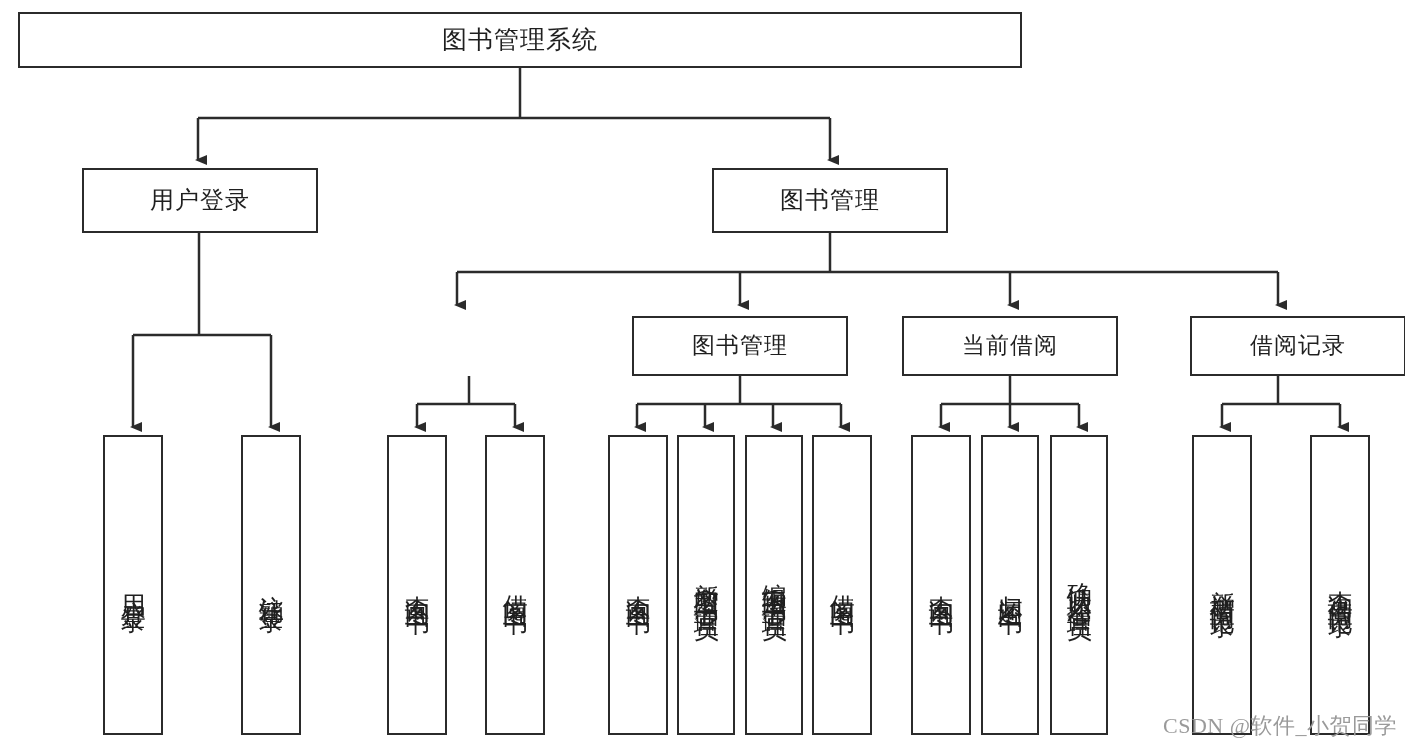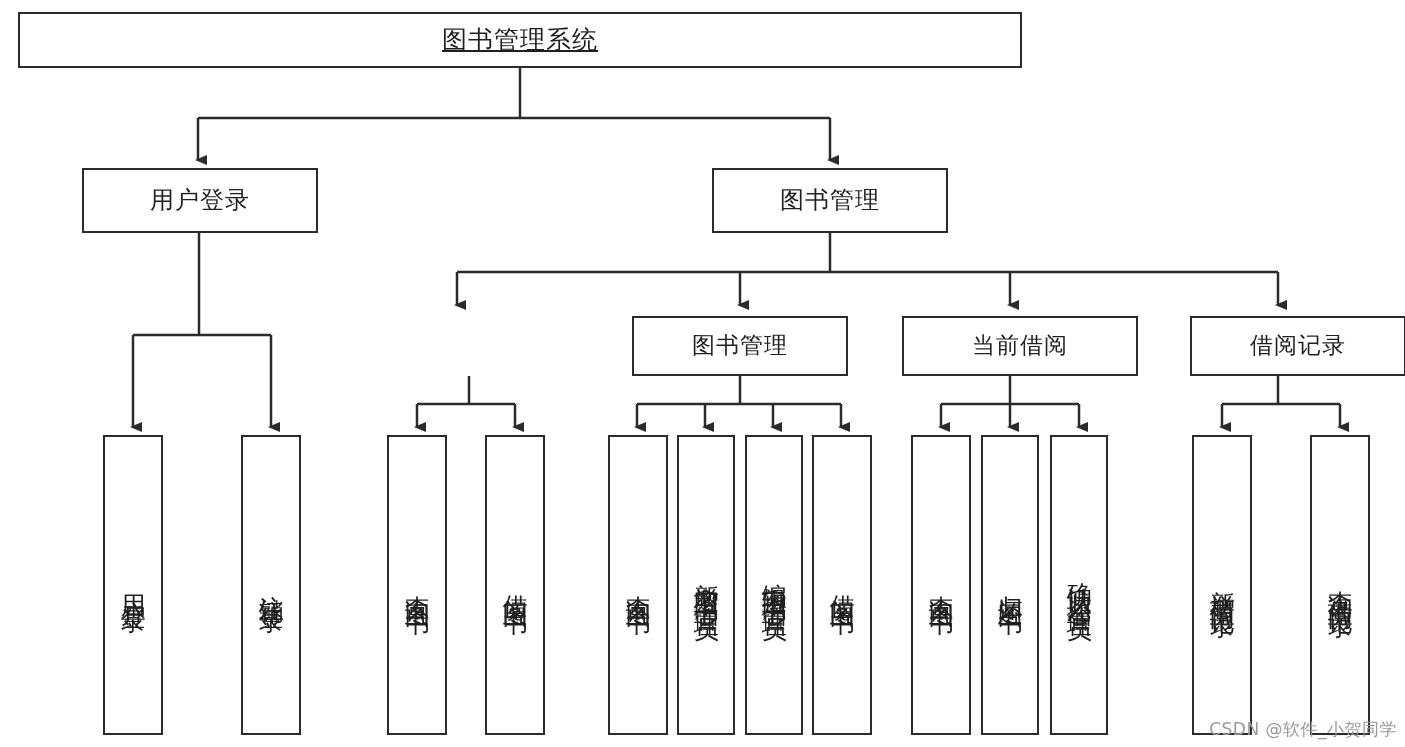--- a/index.html
+++ b/index.html
@@ -47,36 +47,36 @@
   }
   .node-box.vertical .node-label {
     writing-mode: vertical-rl;
     text-orientation: upright;
     letter-spacing: 5px;
     font-size: 25px;
     white-space: nowrap;
   }
   .node-box.root .node-label {
     font-size: 25px;
-    text-decoration: underline;
   }
   .node-box.level2 .node-label {
     font-size: 24px;
   }
   .node-box.level3 .node-label {
     font-size: 23px;
   }
   #watermark {
     position: absolute;
     right: 8px;
     bottom: 6px;
-    font-size: 17px;
+    font-size: 22px;
     color: #9a9a9a;
     white-space: nowrap;
     letter-spacing: 0.5px;
+    font-family: Liberation Serif, serif;
   }
 </style>
 </head>
 <body>
 
 <div id="diagram-root">
 
   <svg class="layer" viewBox="0 0 1405 747">
     <defs>
       <marker id="arrow" markerWidth="12" markerHeight="12" refX="5" refY="9" orient="auto" markerUnits="userSpaceOnUse">
@@ -137,21 +137,21 @@
   <div class="node-box level2" style="left:82px; top:168px; width:236px; height:65px;">
     <span class="node-label">用户登录</span>
   </div>
   <div class="node-box level2" style="left:712px; top:168px; width:236px; height:65px;">
     <span class="node-label">图书管理</span>
   </div>
 
   <div class="node-box level3" style="left:632px; top:316px; width:216px; height:60px;">
     <span class="node-label">图书管理</span>
   </div>
-  <div class="node-box level3" style="left:902px; top:316px; width:236px; height:60px;">
+  <div class="node-box level3" style="left:902px; top:316px; width:216px; height:60px;">
     <span class="node-label">当前借阅</span>
   </div>
   <div class="node-box level3" style="left:1170px; top:316px; width:216px; height:60px;margin-left:20px;">
     <span class="node-label">借阅记录</span>
   </div>
 
   <div class="node-box vertical" style="left:103px; top:435px; width:60px; height:300px;">
     <span class="node-label">用户登录</span>
   </div>
   <div class="node-box vertical" style="left:241px; top:435px; width:60px; height:300px;">

